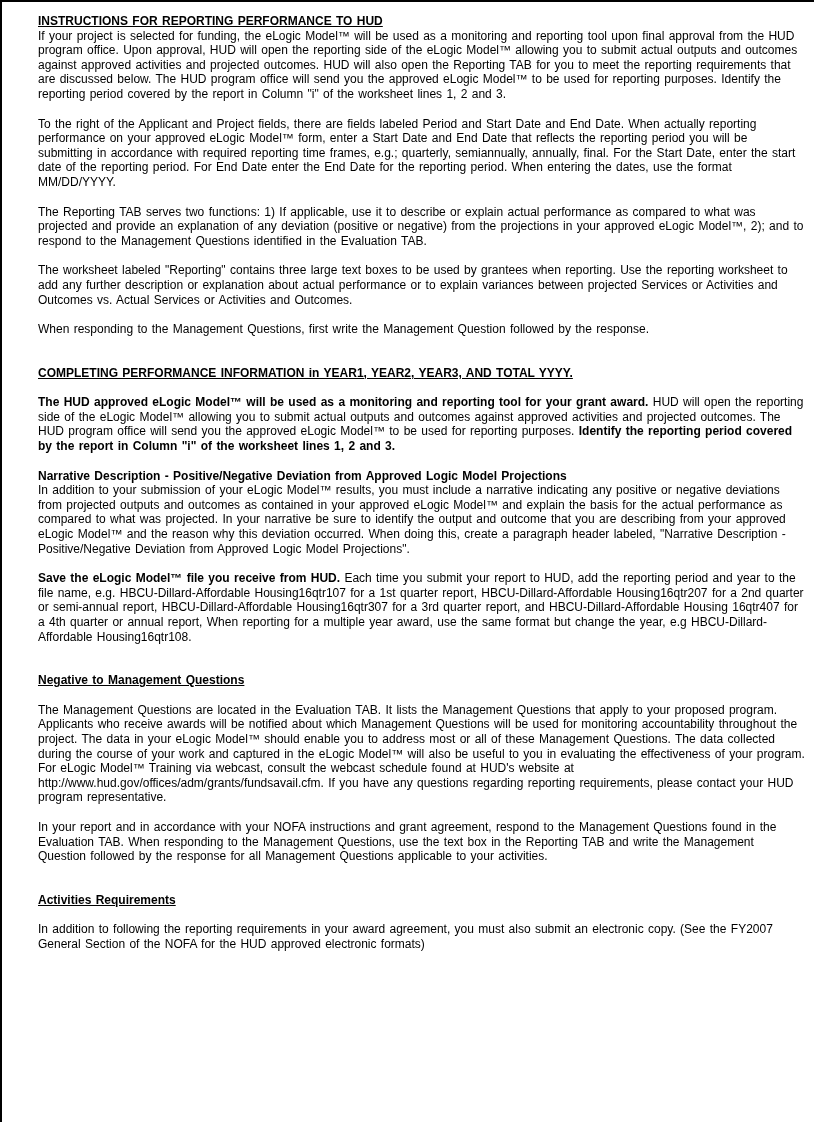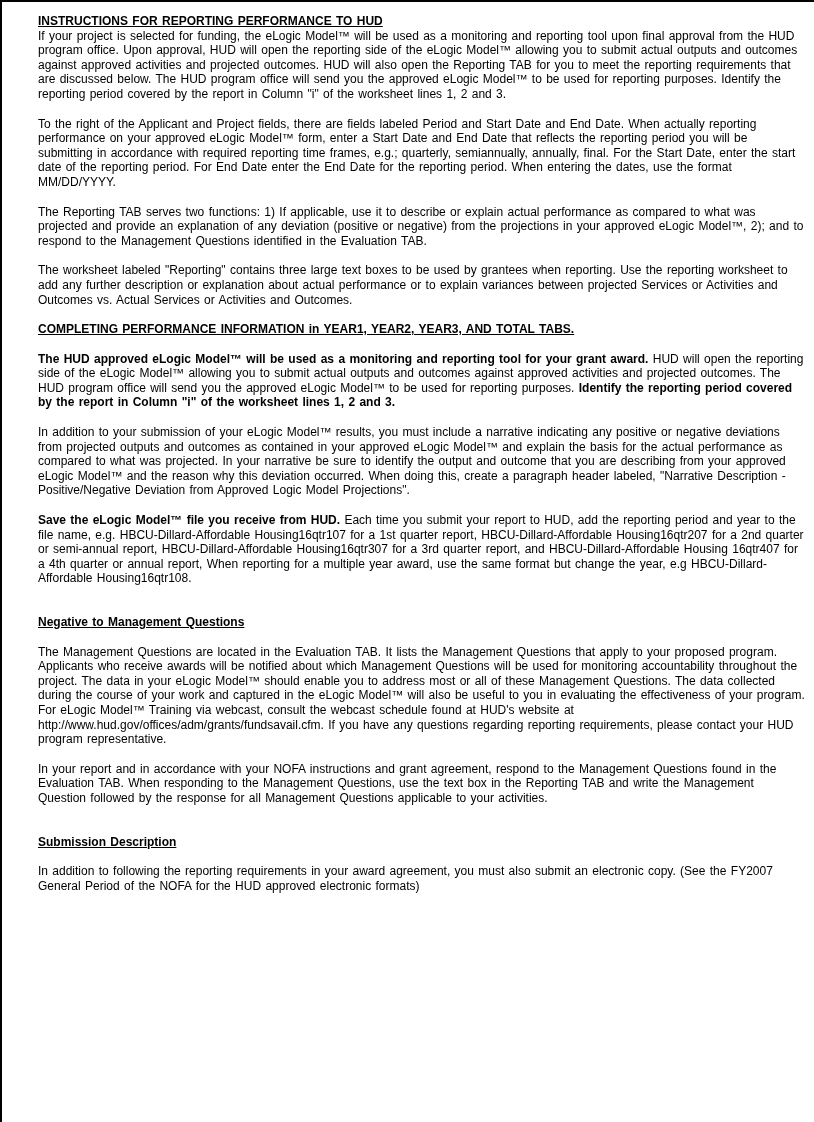--- a/index.html
+++ b/index.html
@@ -43,37 +43,39 @@
 
 
   <div class="para">If your project is selected for funding, the eLogic Model™ will be used as a monitoring and reporting tool upon final approval from the HUD program office. Upon approval, HUD will open the reporting side of the eLogic Model™ allowing you to submit actual outputs and outcomes against approved activities and projected outcomes. HUD will also open the Reporting TAB for you to meet the reporting requirements that are discussed below.  The HUD program office will send you the approved eLogic Model™ to be used for reporting purposes. Identify the reporting period covered by the report in Column "i" of the worksheet lines 1, 2 and 3.</div>
 
   <div class="para">To the right of the Applicant and Project fields, there are fields labeled Period and Start Date and End Date.  When actually reporting performance on your approved eLogic Model™ form, enter a Start Date and End Date that reflects the reporting period you will be submitting in accordance with required reporting time frames, e.g.; quarterly, semiannually, annually, final. For the Start Date, enter the start date of the reporting period.  For End Date enter the End Date for the reporting period.  When entering the dates, use the format MM/DD/YYYY.</div>
 
   <div class="para">The Reporting TAB serves two functions: 1) If applicable, use it to describe or explain actual performance as compared to what was projected and provide an explanation of any deviation (positive or negative) from the projections in your approved eLogic Model™, 2); and to respond to the Management Questions identified in the Evaluation TAB.</div>
 
   <div class="para">The worksheet labeled "Reporting" contains three large text boxes to be used by grantees when reporting.  Use the reporting worksheet to add any further description or explanation about actual performance or to explain variances between projected Services or Activities and Outcomes vs. Actual Services or Activities and Outcomes.</div>
 
+  <div class="para mb2">When responding to the Management Questions, first write the Management Question followed by the response.</div>
 
-  <div class="para b u">COMPLETING PERFORMANCE INFORMATION in YEAR1, YEAR2, YEAR3, AND TOTAL TABS.</div>
+  <div class="para b u">COMPLETING PERFORMANCE INFORMATION in YEAR1, YEAR2, YEAR3, AND TOTAL YYYY.</div>
 
   <div class="para">
     <span class="b">The HUD approved eLogic Model™ will be used as a monitoring and reporting tool for your grant award.</span><span> HUD will open the reporting side of the eLogic Model™ allowing you to submit actual outputs and outcomes against approved activities and projected outcomes. The HUD program office will send you the approved eLogic Model™ to be used for reporting purposes. </span><span class="b">Identify the reporting period covered by the report in Column "i" of the worksheet lines 1, 2 and 3.</span>
   </div>
 
+  <div class="para b mb0">Narrative Description - Positive/Negative Deviation from Approved Logic Model Projections</div>
 
   <div class="para">In addition to your submission of your eLogic Model™ results, you must include a narrative indicating any positive or negative deviations from projected outputs and outcomes as contained in your approved eLogic Model™ and explain the basis for the actual performance as compared to what was projected. In your narrative be sure to identify the output and outcome that you are describing from your approved eLogic Model™ and the reason why this deviation occurred. When doing this, create a paragraph header labeled, "Narrative Description - Positive/Negative Deviation from Approved Logic Model Projections".</div>
 
   <div class="para mb2">
     <span class="b">Save the eLogic Model™ file you receive from HUD.</span><span> Each time you submit your report to HUD, add the reporting period and year to the file name, e.g. HBCU-Dillard-Affordable Housing16qtr107 for a 1st quarter report, HBCU-Dillard-Affordable Housing16qtr207 for a 2nd quarter or semi-annual report, HBCU-Dillard-Affordable Housing16qtr307 for a 3rd quarter report, and HBCU-Dillard-Affordable Housing 16qtr407 for a 4th quarter or annual report, When reporting for a multiple year award, use the same format but change the year, e.g HBCU-Dillard-Affordable Housing16qtr108.</span>
   </div>
 
   <div class="para b u">Negative to Management Questions</div>
 
   <div class="para">The Management Questions are located in the Evaluation TAB. It lists the Management Questions that apply to your proposed program. Applicants who receive awards will be notified about which Management Questions will be used for monitoring accountability throughout the project. The data in your eLogic Model™ should enable you to address most or all of these Management Questions.  The data collected during the course of your work and captured in the eLogic Model™ will also be useful to you in evaluating the effectiveness of your program. For eLogic Model™ Training via webcast, consult the webcast schedule found at HUD's website at http://www.hud.gov/offices/adm/grants/fundsavail.cfm. If you have any questions regarding reporting requirements, please contact your HUD program representative.</div>
 
   <div class="para mb2">In your report and in accordance with your NOFA instructions and grant agreement, respond to the Management Questions found in the Evaluation TAB. When responding to the Management Questions, use the text box in the Reporting TAB and write the Management Question followed by the response for all Management Questions applicable to your activities.</div>
 
-  <div class="para b u">Submission Description</div>
+  <div class="para b u">Activities Requirements</div>
 
-  <div class="para">In addition to following the reporting requirements in your award agreement, you must also submit an electronic copy. (See the FY2007 General Period of the NOFA for the HUD approved electronic formats)</div>
+  <div class="para">In addition to following the reporting requirements in your award agreement, you must also submit an electronic copy. (See the FY2007 General Section of the NOFA for the HUD approved electronic formats)</div>
 
 </div>
 
 </body></html>

